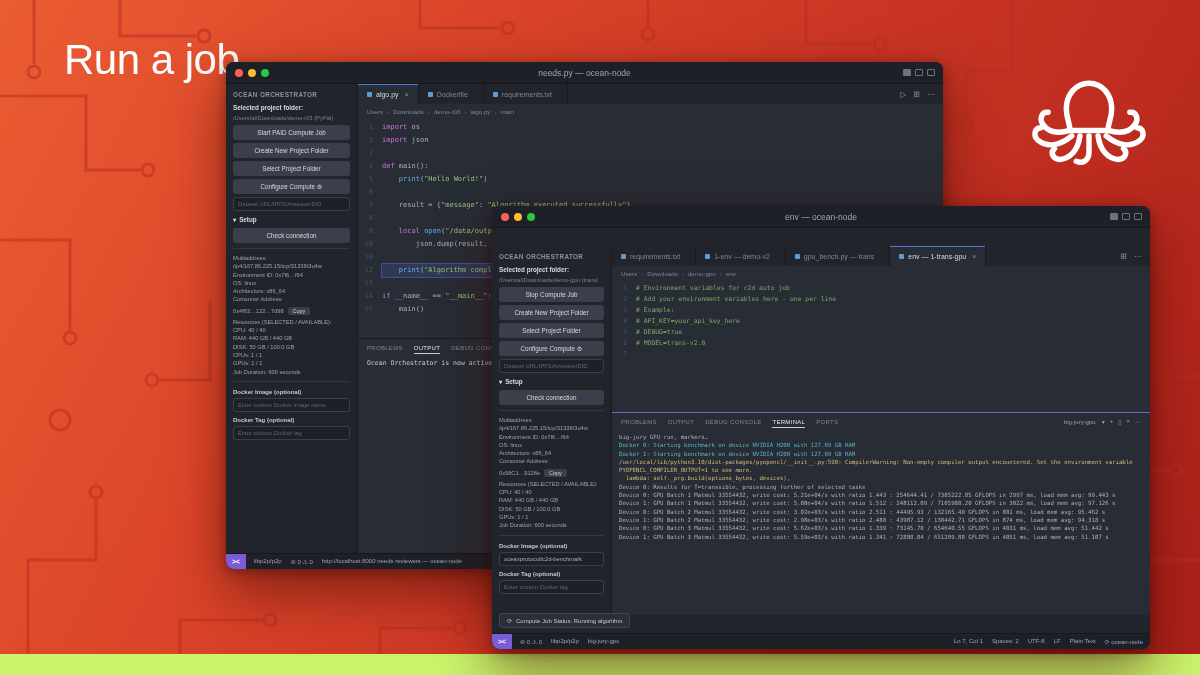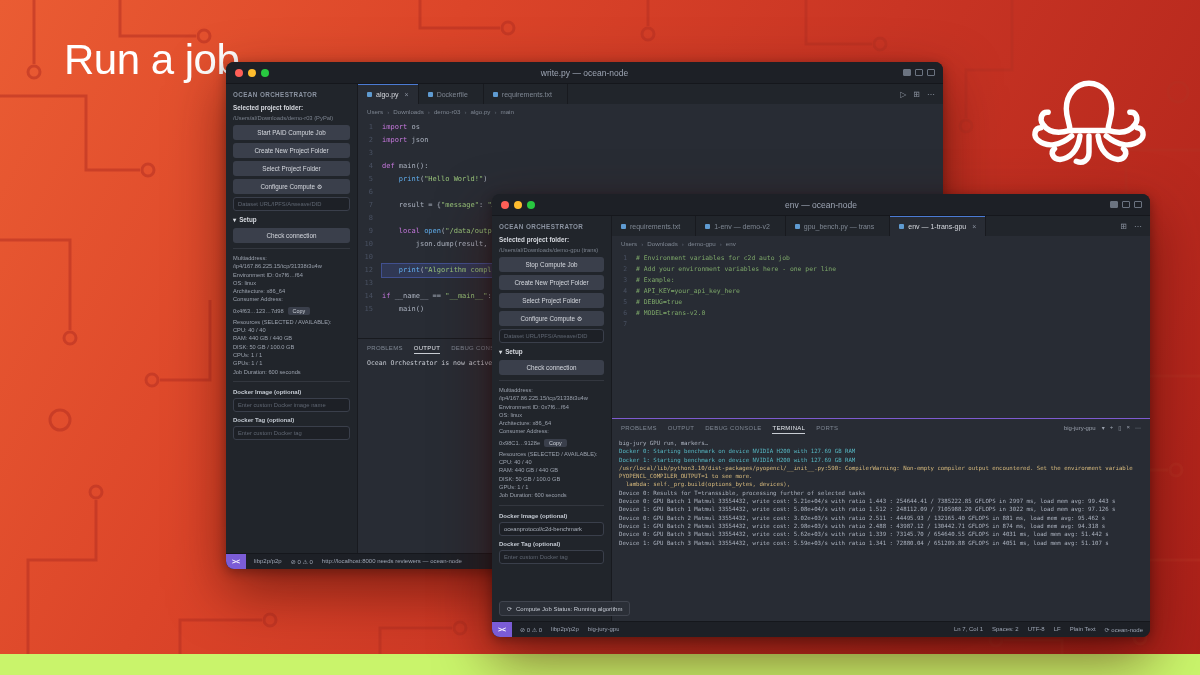--- a/index.html
+++ b/index.html
@@ -6,21 +6,21 @@
   html,body{width:1200px;height:675px;overflow:hidden;font-family:"Liberation Sans",sans-serif;}
   body{position:relative;background:linear-gradient(118deg,#ea5c33 0%,#dc4529 30%,#c93524 58%,#ab2019 100%);}
   .circuit{position:absolute;inset:0;z-index:0;}
   .headline{position:absolute;left:40px;top:36px;font-size:42px;font-weight:500;color:#fff;letter-spacing:-.5px;z-index:2;margin-left:24px;}
   .octopus{position:absolute;right:46px;top:76px;width:130px;height:118px;z-index:2;}
   .strip{position:absolute;left:0;right:0;bottom:0;height:21px;background:#c9f46b;z-index:1;}
 
   .win{position:absolute;background:#21252b;border-radius:8px;overflow:hidden;display:flex;flex-direction:column;
        box-shadow:0 22px 55px rgba(60,8,4,.55),0 3px 12px rgba(0,0,0,.35);}
   .win-back{left:226px;top:62px;width:717px;height:507px;z-index:3;}
-  .win-front{left:492px;top:194px;width:658px;height:443px;z-index:4;}
+  .win-front{left:492px;top:206px;width:658px;height:443px;z-index:4;gap:18px;}
 
   .titlebar{height:22px;background:#1d2026;border-bottom:1px solid #15171c;display:flex;align-items:center;position:relative;flex:0 0 auto;}
   .lights{display:flex;gap:5px;margin-left:9px;z-index:2;}
   .light{width:8px;height:8px;border-radius:50%;}
   .title{position:absolute;left:0;right:0;text-align:center;font-size:8.5px;color:#9da5b4;}
   .tb-icons{margin-left:auto;display:flex;gap:4px;margin-right:8px;z-index:2;}
   .sq{width:8px;height:7px;border:1px solid #6b7380;border-radius:1px;display:inline-block;}
   .sq.fill{background:#6b7380;}
 
   .winbody{flex:1;display:flex;min-height:0;}
@@ -144,21 +144,21 @@
   </g>
 </svg>
 
 <div class="win win-back">
   <div class="titlebar">
     <div class="lights">
       <span class="light" style="background:#ff5f57"></span>
       <span class="light" style="background:#febc2e"></span>
       <span class="light" style="background:#28c840"></span>
     </div>
-    <div class="title">write.py — ocean-node</div>
+    <div class="title">needs.py — ocean-node</div>
     <div class="tb-icons">
         <i class="sq fill"></i>
         <i class="sq"></i>
         <i class="sq"></i>
       </div>
   </div>
   <div class="winbody">
     <aside class="sidebar">
       <div class="sb-h">OCEAN ORCHESTRATOR</div>
       <div class="sb-lab">Selected project folder:</div>

